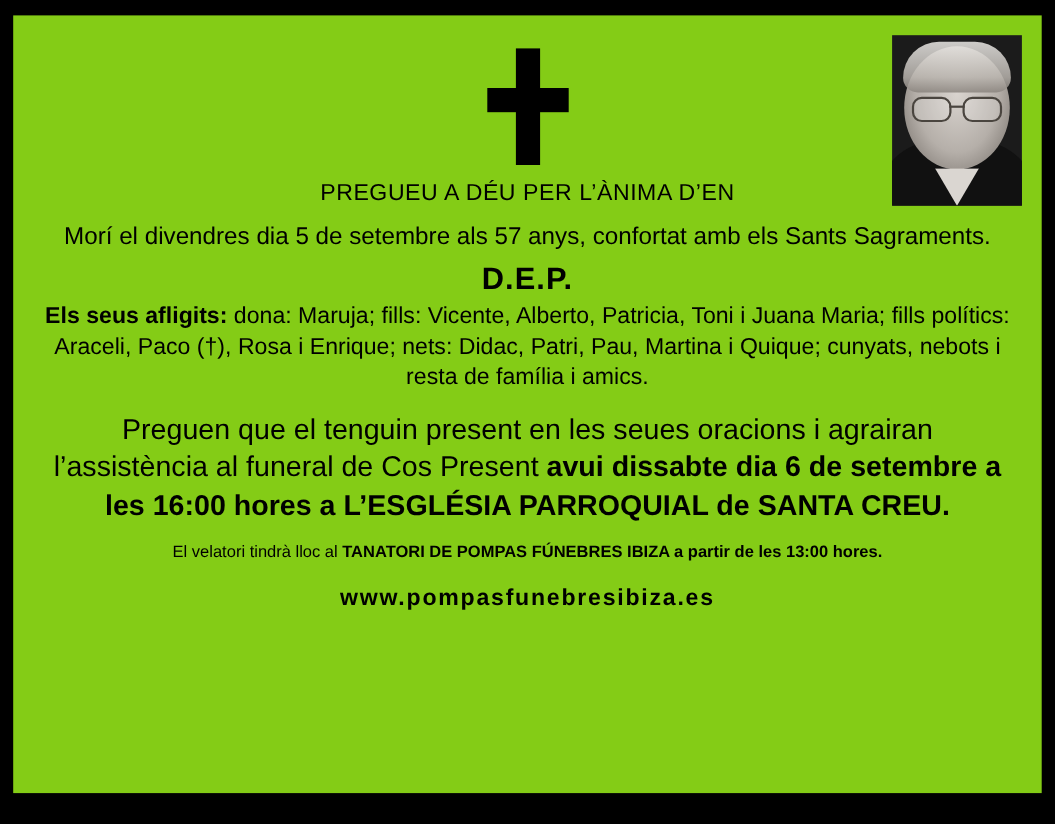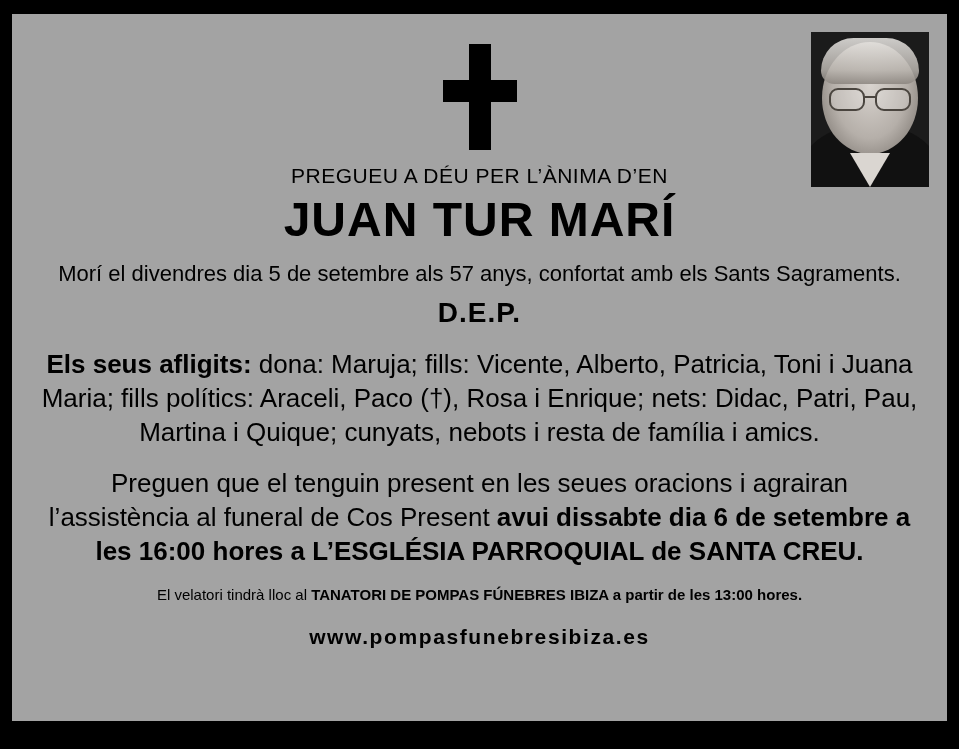--- a/index.html
+++ b/index.html
@@ -19,21 +19,21 @@
     width: 959px;
     height: 749px;
     background: #000000;
     padding: 14px 12px 28px 12px;
   }
   .obituary-card {
     position: relative;
     box-sizing: border-box;
     width: 100%;
     height: 100%;
-    background: #a3a3a3;
+    background: #84cc16;
     overflow: hidden;
   }
 
   
   .portrait {
     position: absolute;
     top: 18px;
     right: 18px;
     width: 118px;
     height: 155px;
@@ -168,22 +168,22 @@
     font-weight: 400;
   }
   .dep {
     margin-top: 10px;
     font-size: 28px;
     font-weight: 700;
     letter-spacing: 1px;
     text-align: center;
   }
   .family {
-    margin-top: 18px;
-    font-size: 26px;
+    margin-top: 4px;
+    font-size: 21px;
     line-height: 1.32;
   }
   .family b { font-weight: 700; }
   .funeral {
     margin-top: 16px;
     font-size: 26px;
     line-height: 1.32;
   }
   .funeral b { font-weight: 700; }
   .wake {
@@ -222,21 +222,20 @@
       <div class="cross">
         <div class="v"></div>
         <div class="h"></div>
       </div>
     </div>
 
     <div class="content">
 
       <div class="pray-line">PREGUEU A DÉU PER L’ÀNIMA D’EN</div>
 
-      <div class="deceased-name">JUAN TUR MARÍ</div>
 
 
       <div class="death-line">Morí el divendres dia 5 de setembre als 57 anys, confortat amb els Sants Sagraments.</div>
 
       <div class="dep">D.E.P.</div>
 
       <div class="family">
         <b>Els seus afligits:</b><span> dona: Maruja; fills: Vicente, Alberto, Patricia, Toni i Juana Maria; fills polítics: Araceli, Paco (†), Rosa i Enrique; nets: Didac, Patri, Pau, Martina i Quique; cunyats, nebots i resta de família i amics.</span>
       </div>
 

